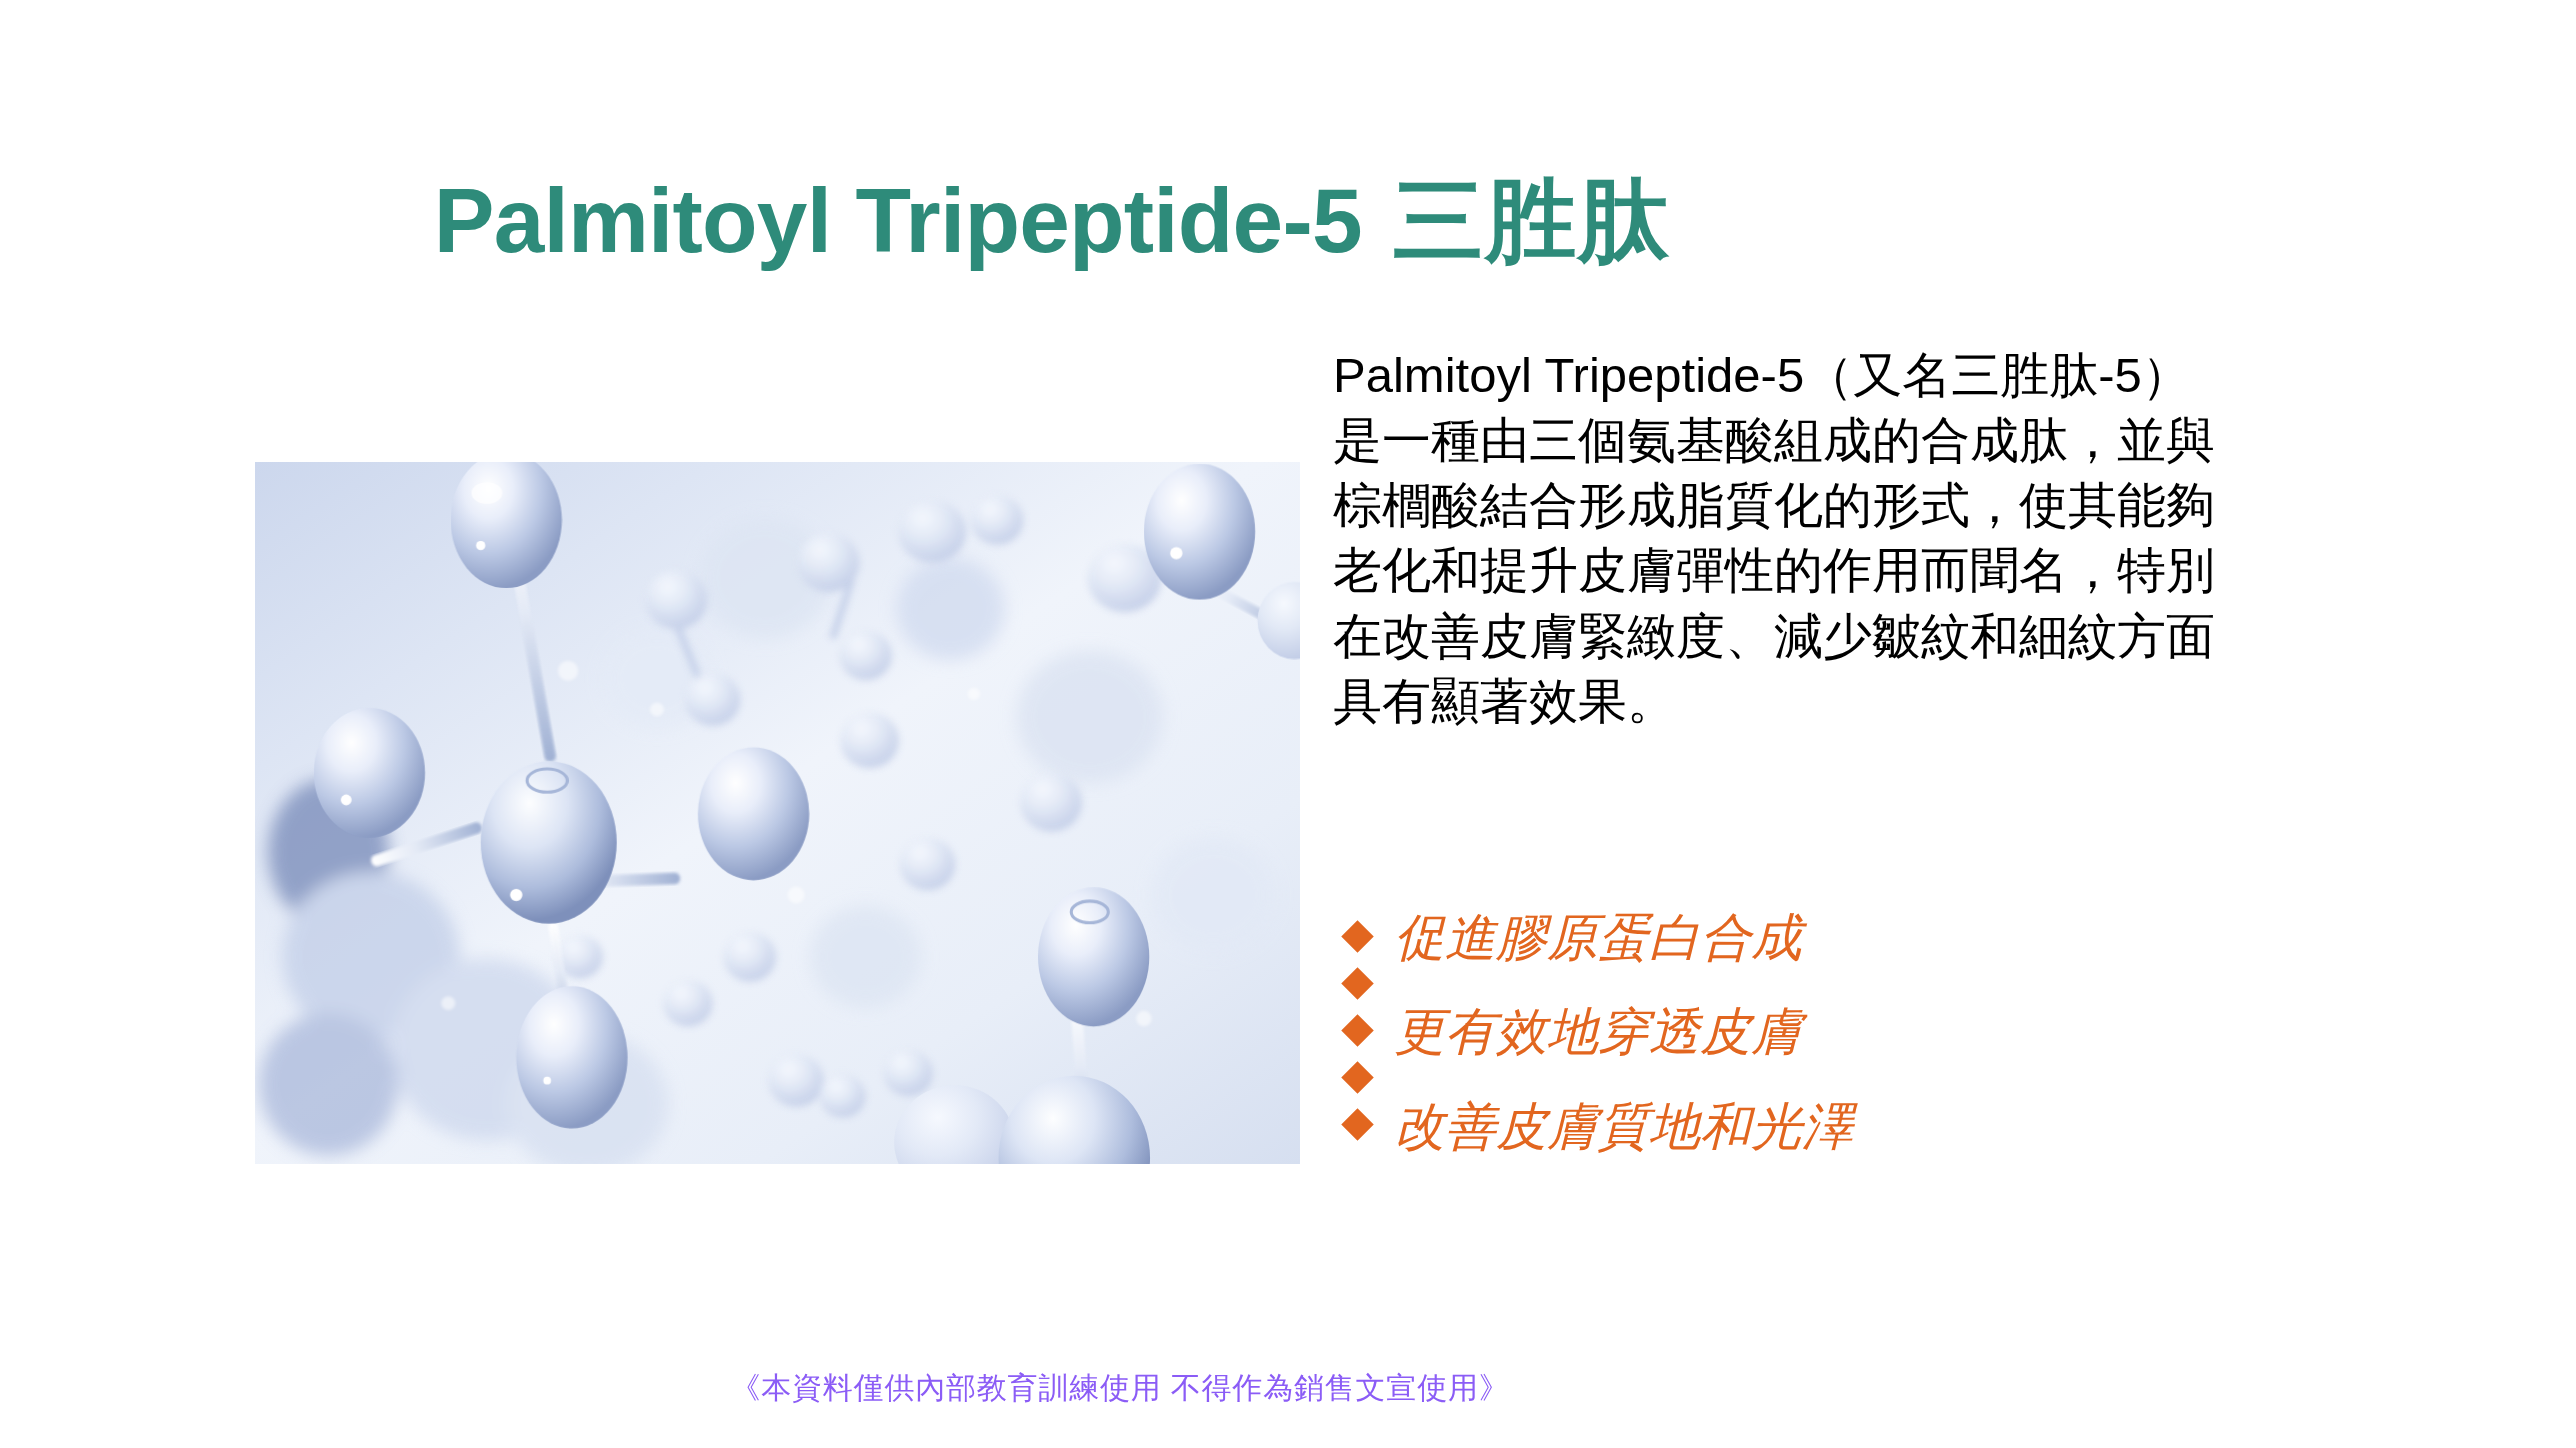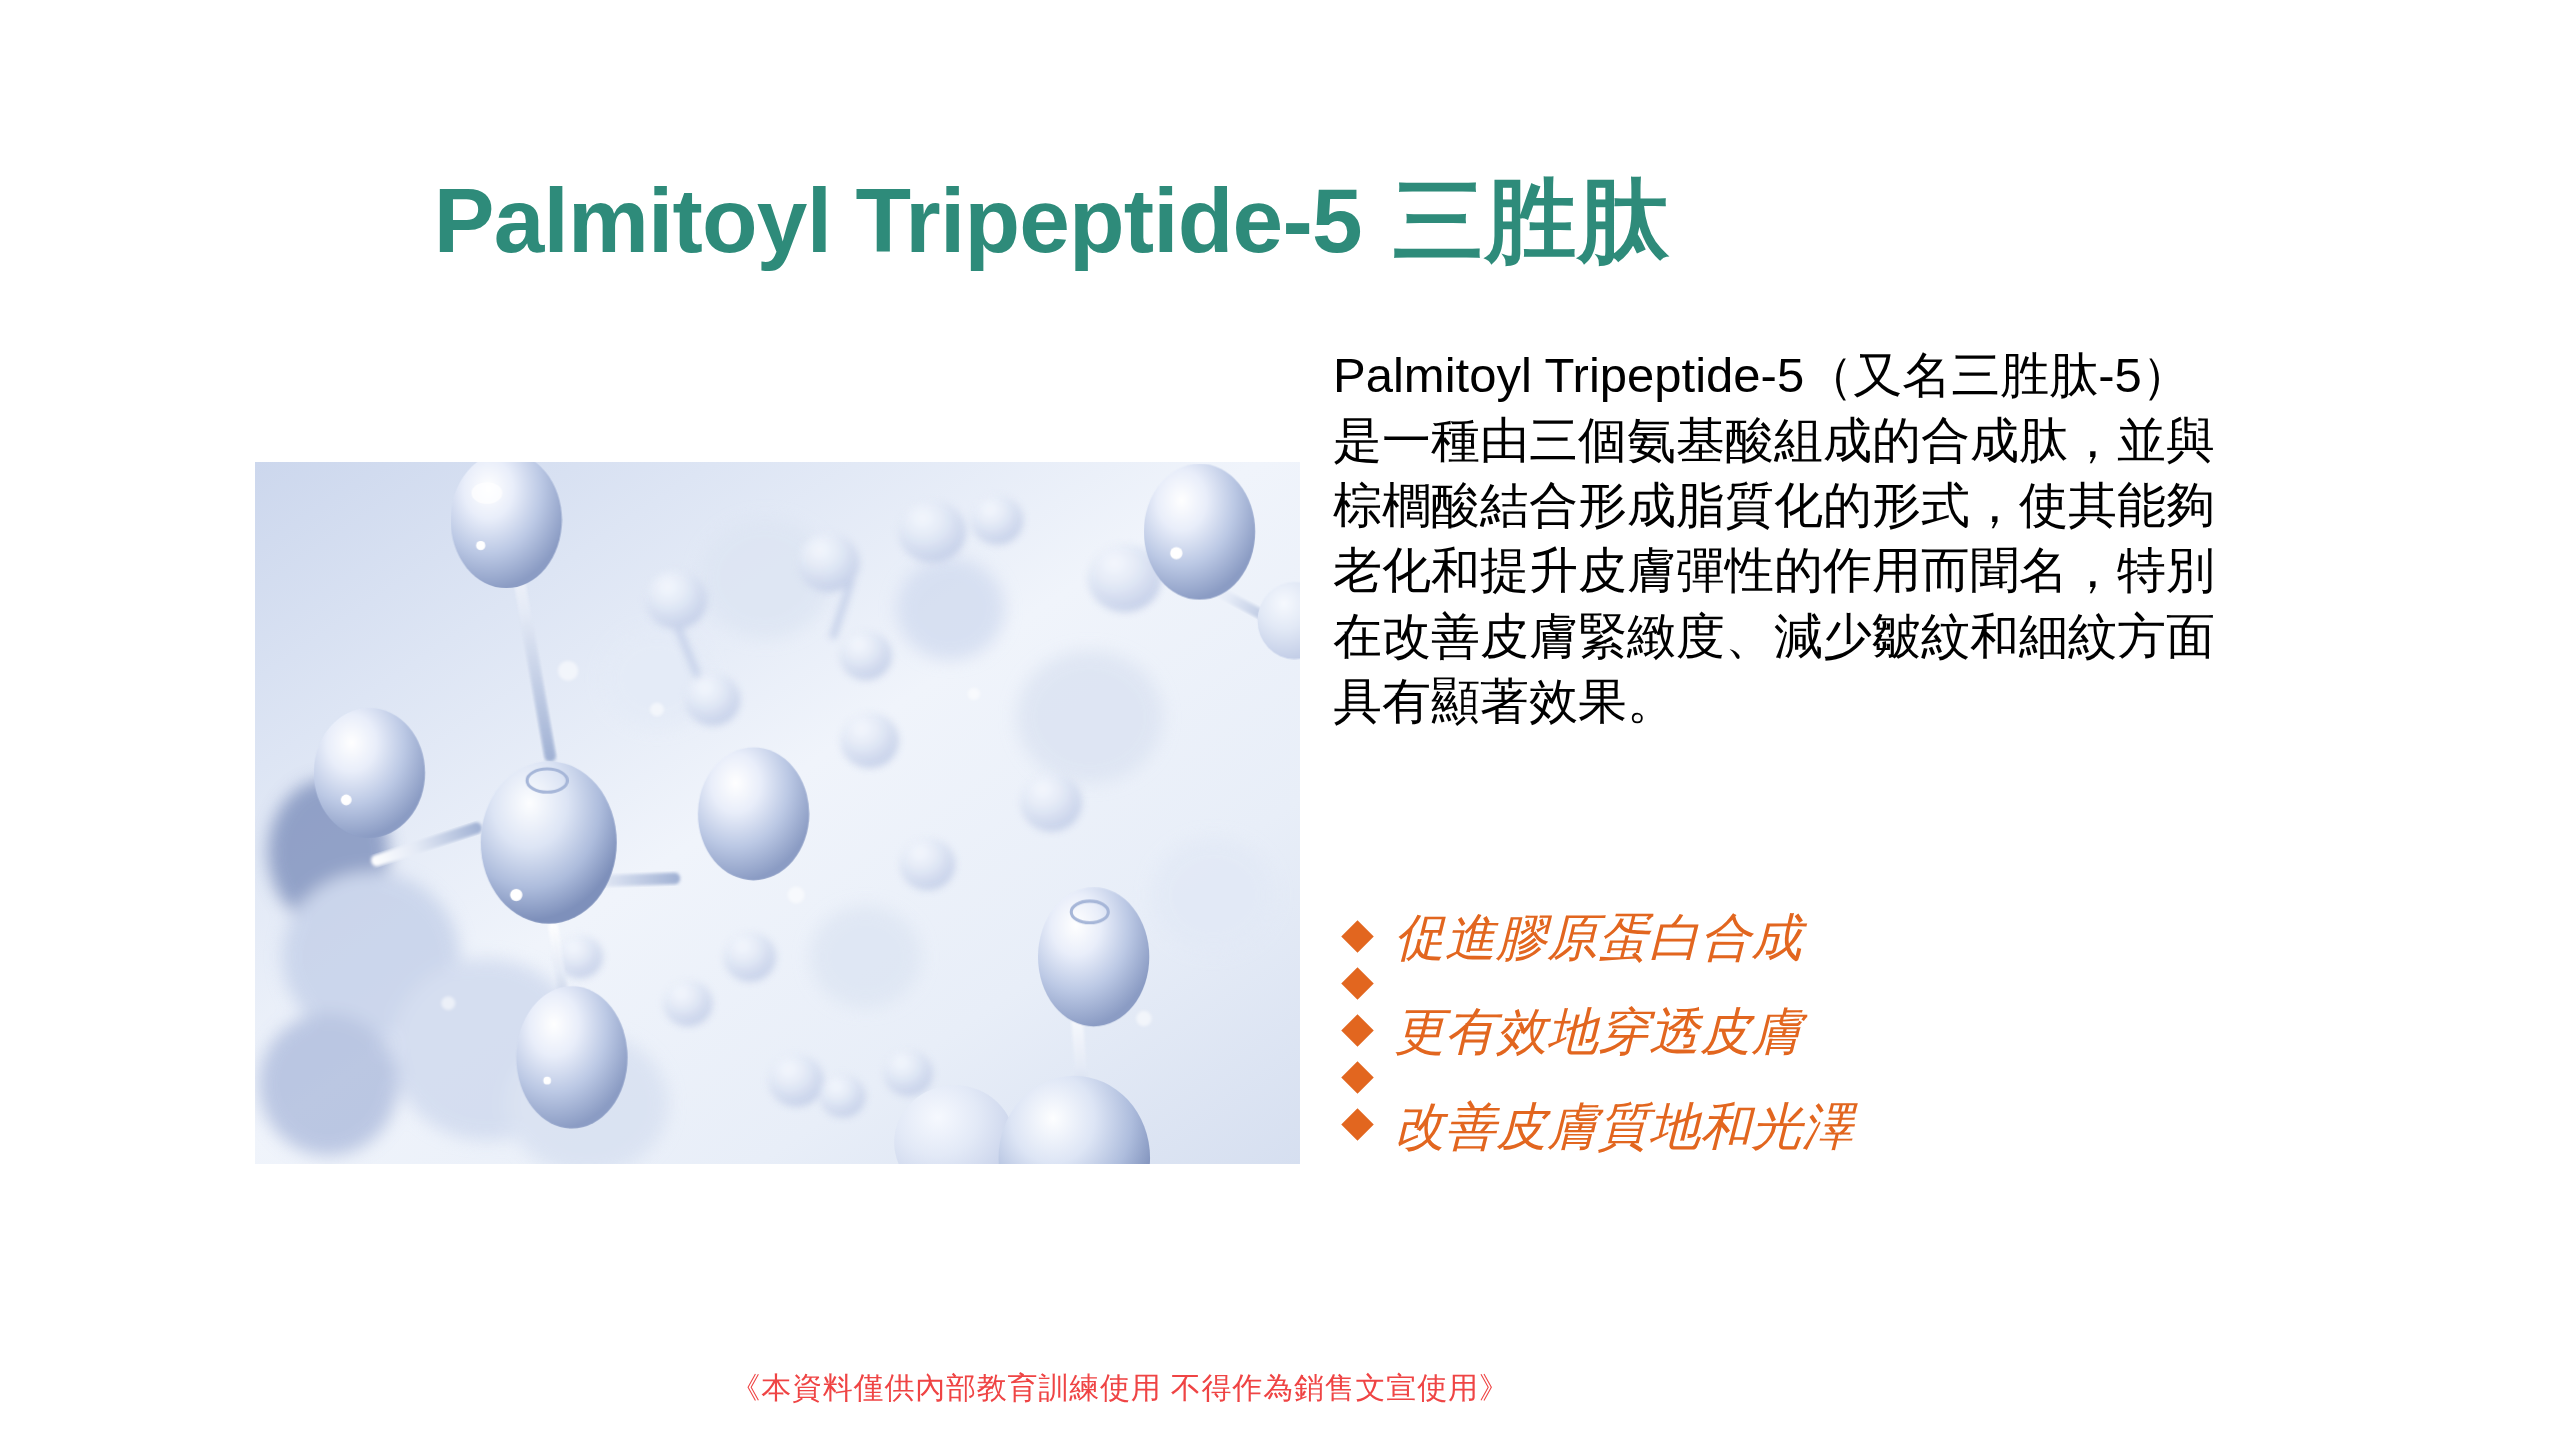--- a/index.html
+++ b/index.html
@@ -92,21 +92,21 @@
   }
 
   
   .footer-note {
     position: absolute;
     left: 0;
     top: 1368px;
     width: 2240px;
     text-align: center;
     font-size: 30px;
-    color: #ef4444;
+    color: #8b5cf6;
     letter-spacing: 0.8px;
     white-space: nowrap;
   }
 </style>
 </head>
 <body>
 
 <h1 class="slide-title"><span>Palmitoyl Tripeptide-5</span><span class="zh">三胜肽</span></h1>
 
 <figure class="molecule-figure">

